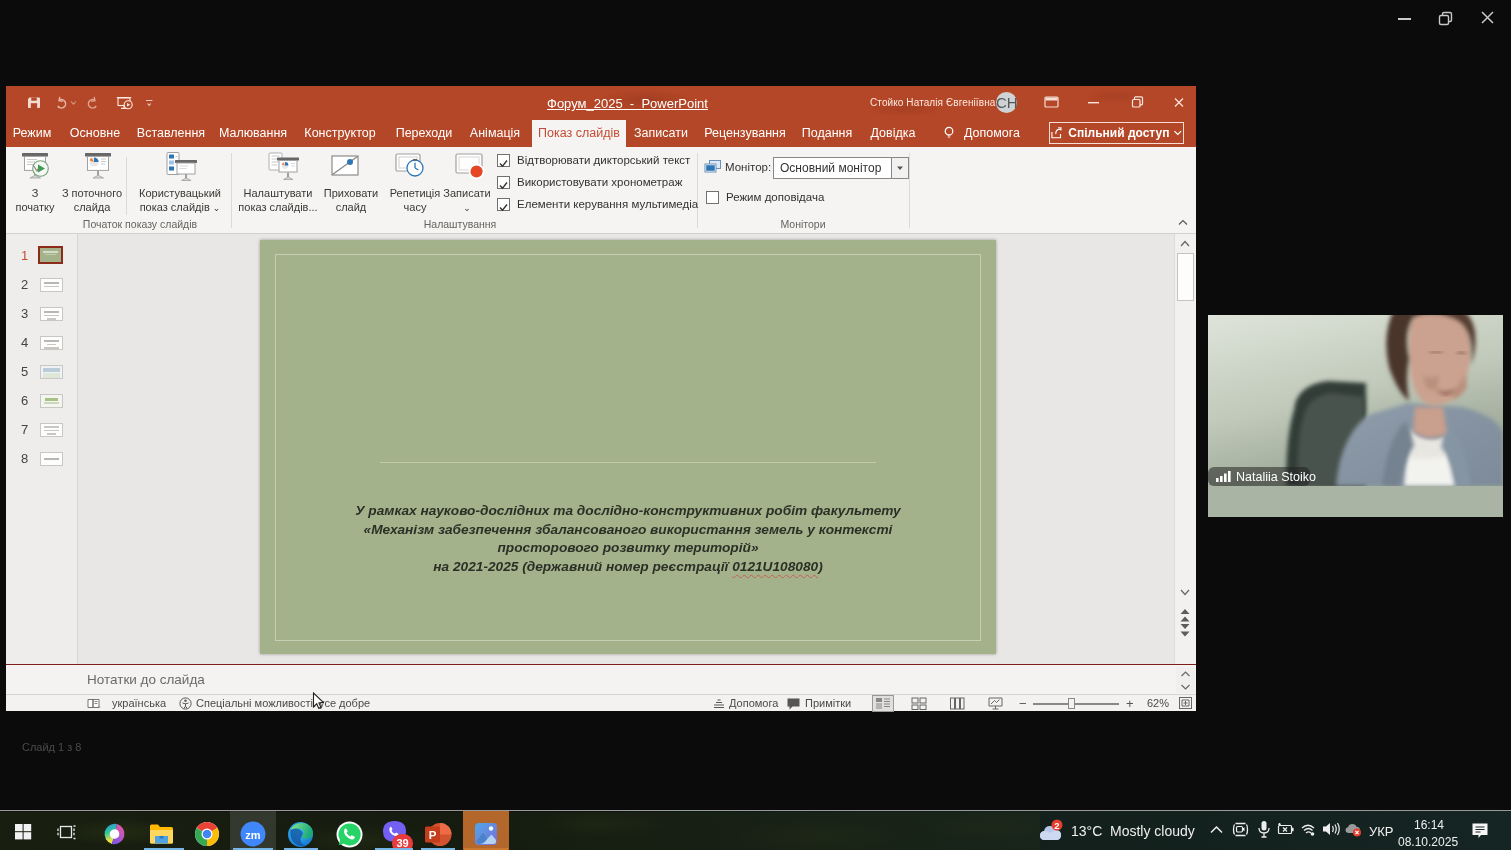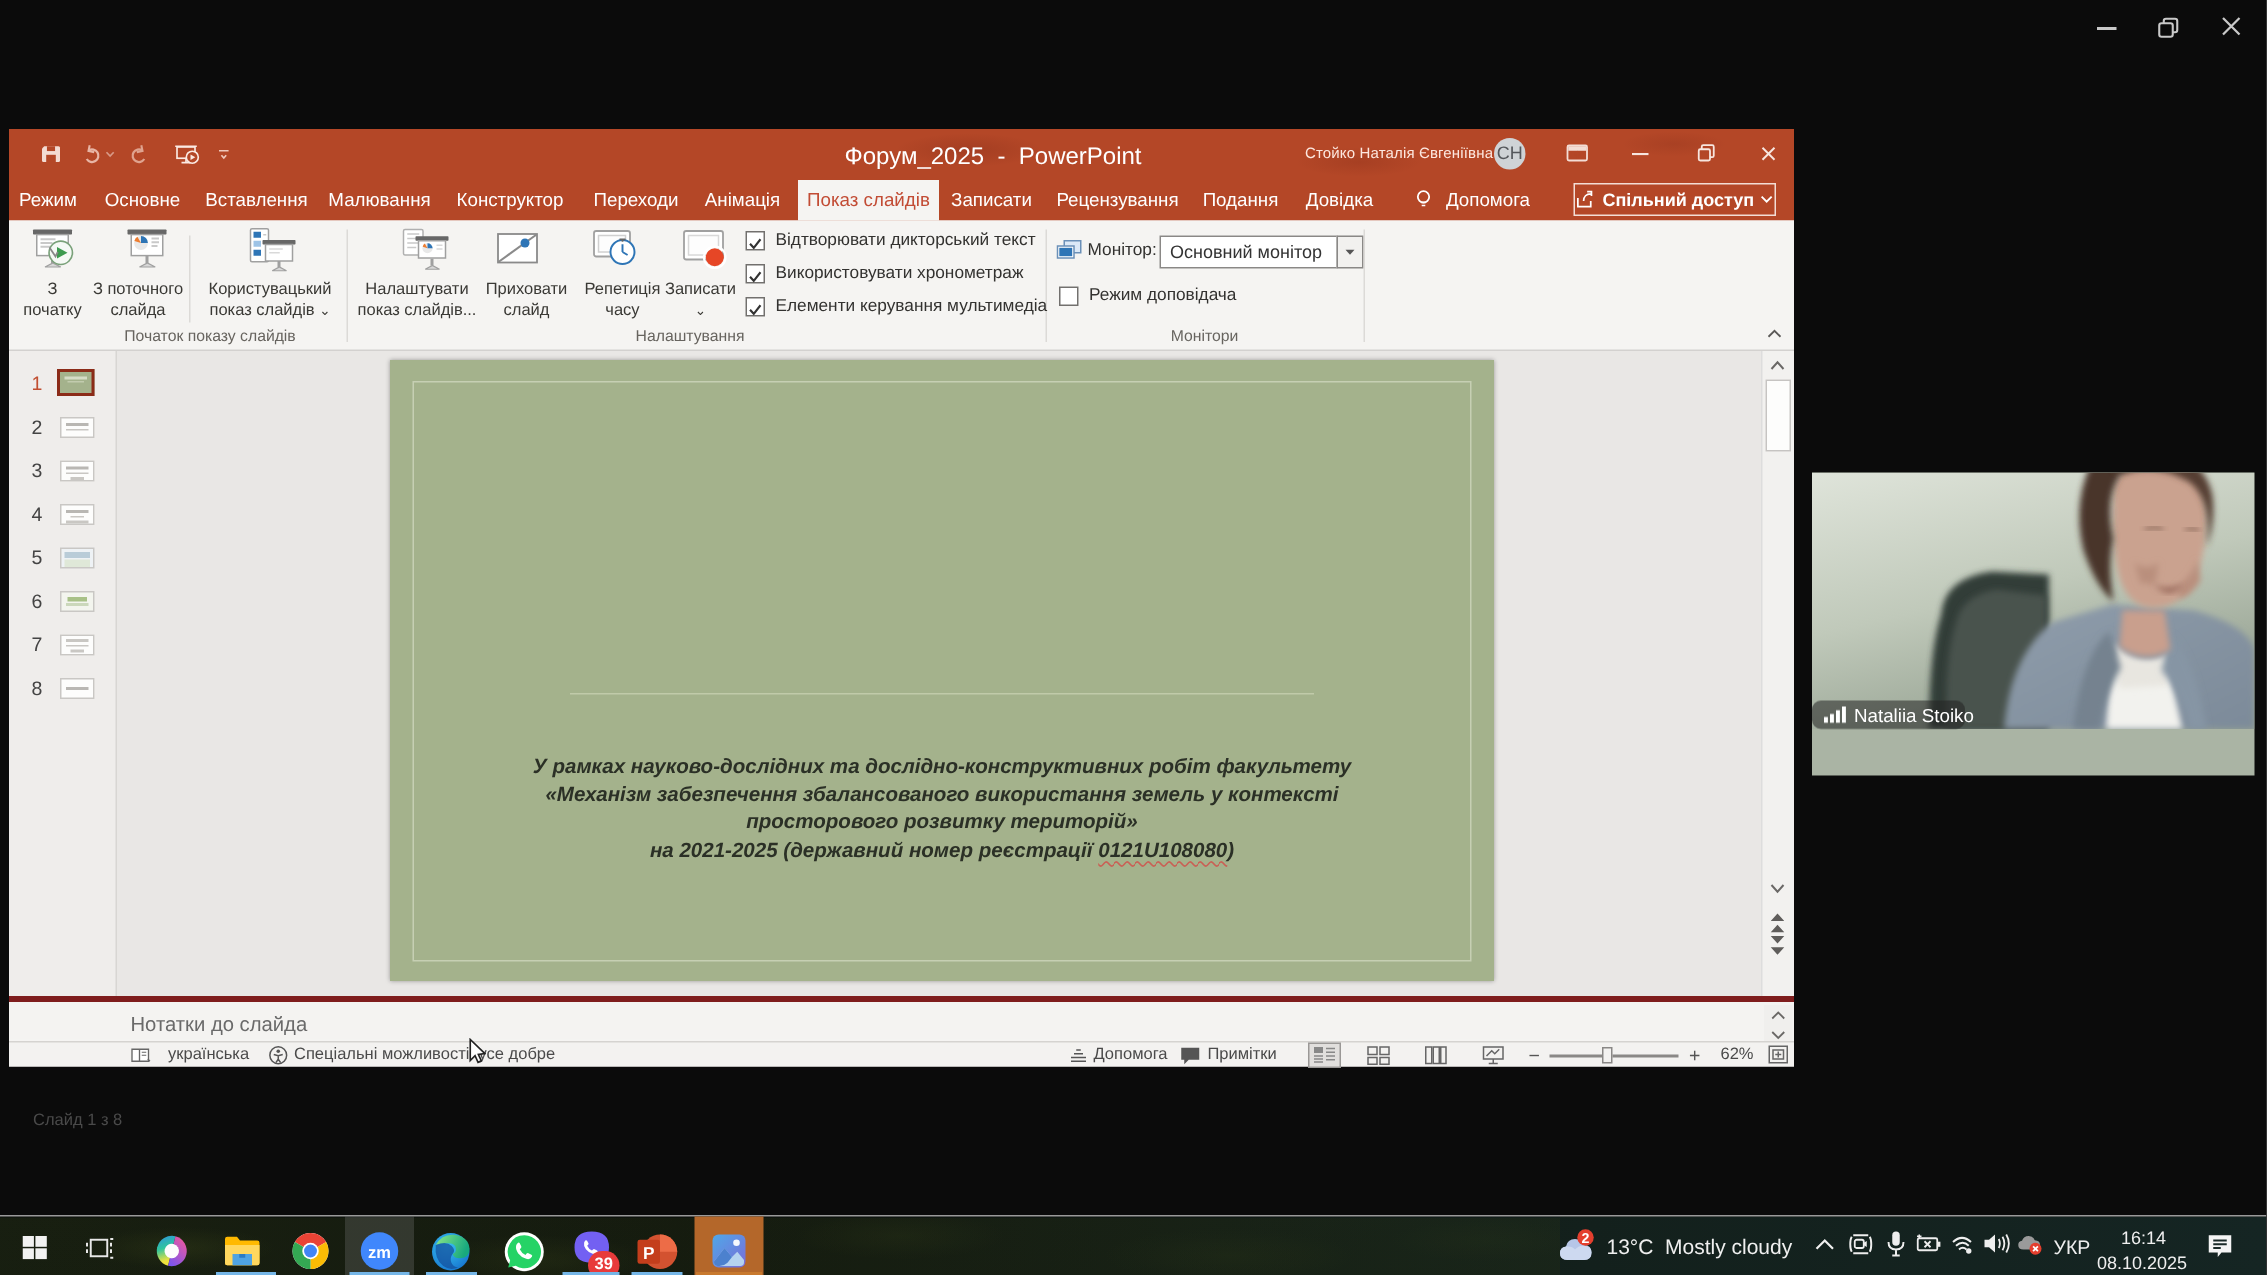--- a/index.html
+++ b/index.html
@@ -25,21 +25,21 @@
   
   #content{left:0;top:148px;width:100%;height:430px;background:#e9e7e5;}
   #thumbs{left:0;top:0;width:72px;height:430px;background:#efedeb;border-right:1px solid #d8d6d3;}
   .tnum{position:absolute;left:15px;font-size:13px;color:#444;}
   .thumb{position:absolute;left:34px;width:23px;height:14px;background:#fdfdfc;border:1px solid #c9c7c4;}
   #editor{left:73px;top:0;right:22px;height:430px;}
   #slide{position:absolute;left:181px;top:6px;width:736px;height:414px;background:#a4b28c;box-shadow:0 0 3px rgba(0,0,0,.35);}
   #slideborder{position:absolute;left:15px;top:14px;right:15px;bottom:13px;border:1px solid #c6cfb3;}
   #vscroll{right:0;top:0;width:22px;height:430px;background:#f2f1ef;border-left:1px solid #ddd;}
 
-  #notes{left:0;top:578px;width:100%;height:29px;background:#f4f3f1;border-top:4px solid #7f1d1d;}
+  #notes{left:0;top:578px;width:100%;height:29px;background:#f4f3f1;border-top:1px solid #7f1d1d;}
   #statusbar{left:0;top:608px;width:100%;height:17px;background:#f3f2f0;border-top:1px solid #d5d3d0;font-size:11px;color:#4a4a4a;}
 
   
   #taskbar{left:0;top:810px;width:1511px;height:40px;background:linear-gradient(90deg,#11170f 0%,#0e130d 30%,#13201c 70%,#152523 100%);border-top:1px solid #9a9a9a;}
   .underline{position:absolute;top:37px;height:3px;background:#75b6e7;}
   .traytxt{position:absolute;color:#efefef;}
 
   
   #cam{left:1208px;top:315px;width:295px;height:202px;background:#aab4a4;overflow:hidden;}
 </style>
@@ -73,23 +73,23 @@
         <path d="M66.2 1.8 L67 5.6 L63.2 6.4" fill="none" stroke="#dfa38f" stroke-width="1.4"></path>
         <g stroke="#fbeae3" fill="none" stroke-width="1.1">
           <rect x="90" y="3" width="12" height="7.5"></rect>
           <rect x="88.8" y="2" width="14.4" height="1" fill="#fbeae3" stroke="none"></rect>
           <path d="M96 10.5 v2.6 M93 13.4 h6"></path>
           <circle cx="100.2" cy="9.8" r="4" fill="#b44727"></circle>
           <path d="M99 8 l3.2 1.8 l-3.2 1.8 z" fill="#fbeae3" stroke="none"></path>
         </g>
         <path d="M118 5.5 h6.4 M119.6 8.5 l1.6 1.8 l1.6 -1.8" stroke="#f0c9bc" stroke-width="1.1" fill="none"></path>
       </svg>
-      <span class="abs" style="left:557px;top:10px;font-size:16px;color:#fff;">Форум_2025&nbsp;&nbsp;-&nbsp;&nbsp;PowerPoint</span>
+      <span class="abs" style="left:541px;top:10px;font-size:13px;color:#fff;text-decoration:underline;">Форум_2025&nbsp;&nbsp;-&nbsp;&nbsp;PowerPoint</span>
       <span class="abs" style="left:864px;top:11px;font-size:10px;color:#fde8e0;letter-spacing:0.1px;">Стойко Наталія Євгеніївна</span>
-      <span class="abs" style="left:990px;top:6px;width:21px;height:21px;border-radius:50%;background:#cfd3d6;color:#54575b;font-size:12px;text-align:center;line-height:21px;">CH</span>
+      <span class="abs" style="left:990px;top:6px;width:21px;height:21px;border-radius:50%;background:#cfd3d6;color:#54575b;font-size:15px;text-align:center;line-height:21px;">CH</span>
       <svg class="abs" style="left:1036px;top:8px" width="150" height="18" viewBox="0 0 150 18">
         <rect x="3" y="3" width="13" height="10" rx="1" fill="none" stroke="#f3ddd5" stroke-width="1.2"></rect>
         <rect x="3.5" y="3.5" width="12" height="3" fill="#f3ddd5"></rect>
         <path d="M9.5 11.5 v-4 M7.5 9.2 l2 -2 l2 2" stroke="#b44727" stroke-width="1.1" fill="none"></path>
         <rect x="46" y="8" width="11" height="1.4" fill="#f7e6df"></rect>
         <rect x="90.5" y="5.5" width="7.5" height="7.5" rx="1" fill="none" stroke="#f7e6df" stroke-width="1.2"></rect>
         <path d="M92.5 5.5 v-1.7 a1 1 0 0 1 1 -1 h6 a1 1 0 0 1 1 1 v6 a1 1 0 0 1 -1 1 h-1.7" fill="none" stroke="#f7e6df" stroke-width="1.2"></path>
         <path d="M133 4.5 l8 8 M141 4.5 l-8 8" stroke="#f7e6df" stroke-width="1.3"></path>
       </svg>
     </div>

